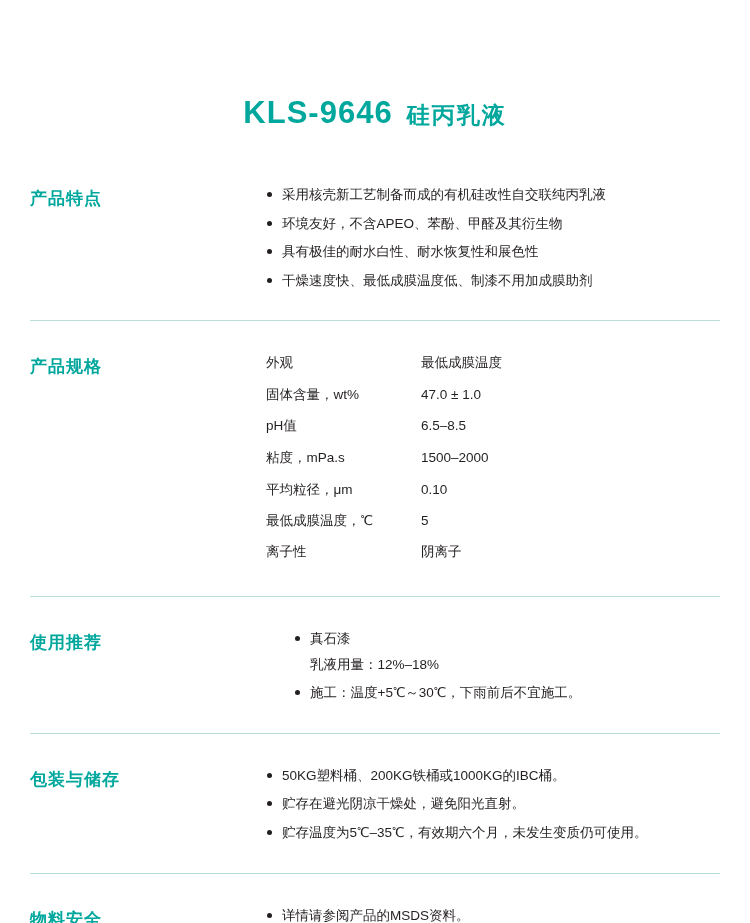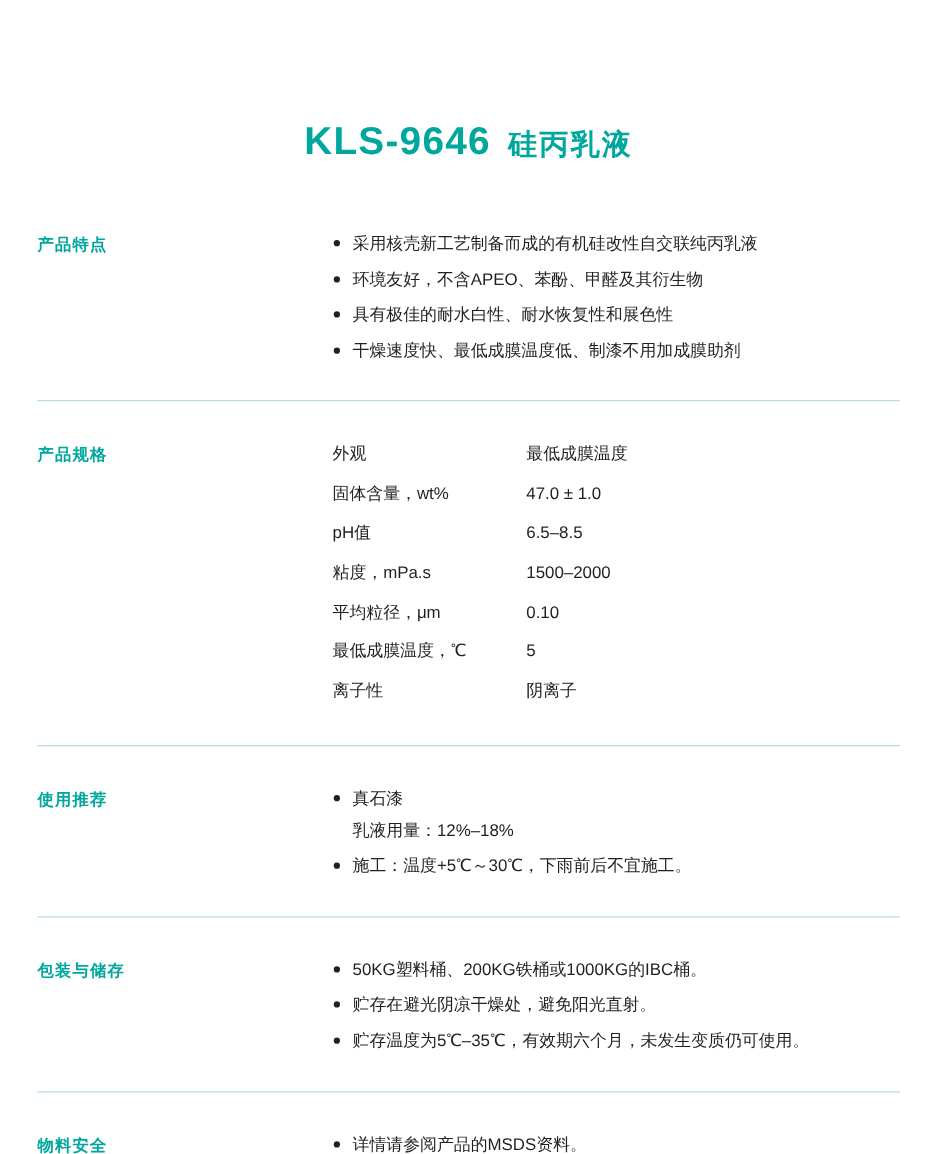--- a/index.html
+++ b/index.html
@@ -45,21 +45,21 @@
   }
   
   .section {
     display: flex;
     align-items: flex-start;
     position: relative;
   }
   .sec-head {
     width: 236px;
     flex: 0 0 236px;
-    font-size: 13px;
+    font-size: 17px;
     font-weight: bold;
     color: #00a79d;
     letter-spacing: 1px;
     padding-top: 2px;
   }
   .sec-body {
     flex: 1 1 auto;
     font-size: 13.5px;
     line-height: 1.45;
     color: #231f20;
@@ -104,26 +104,27 @@
   table.spec td {
     padding: 0 0 12px 0;
     vertical-align: top;
     color: #231f20;
   }
   table.spec td.k {
     width: 155px;
   }
   table.spec tr:last-child td {
     padding-bottom: 0;
+    font-family: Liberation Mono, monospace;
   }
   
   #sec-features { padding-top: 48px; padding-bottom: 30px; }
   #div-1 { margin-top: 0; }
   #sec-spec { padding-top: 32px; padding-bottom: 34px; }
-  #sec-use { padding-top: 32px; padding-bottom: 30px; }
+  #sec-use { padding-top: 32px; padding-bottom: 30px; gap: 28px; }
   #sec-pack { padding-top: 32px; padding-bottom: 30px; }
   #sec-safety { padding-top: 32px; padding-bottom: 30px; }
 </style>
 </head>
 <body>
 
 <div class="page">
 
   <div class="title-row">
     <span class="title-code">KLS-9646</span><span class="title-name">硅丙乳液</span>

